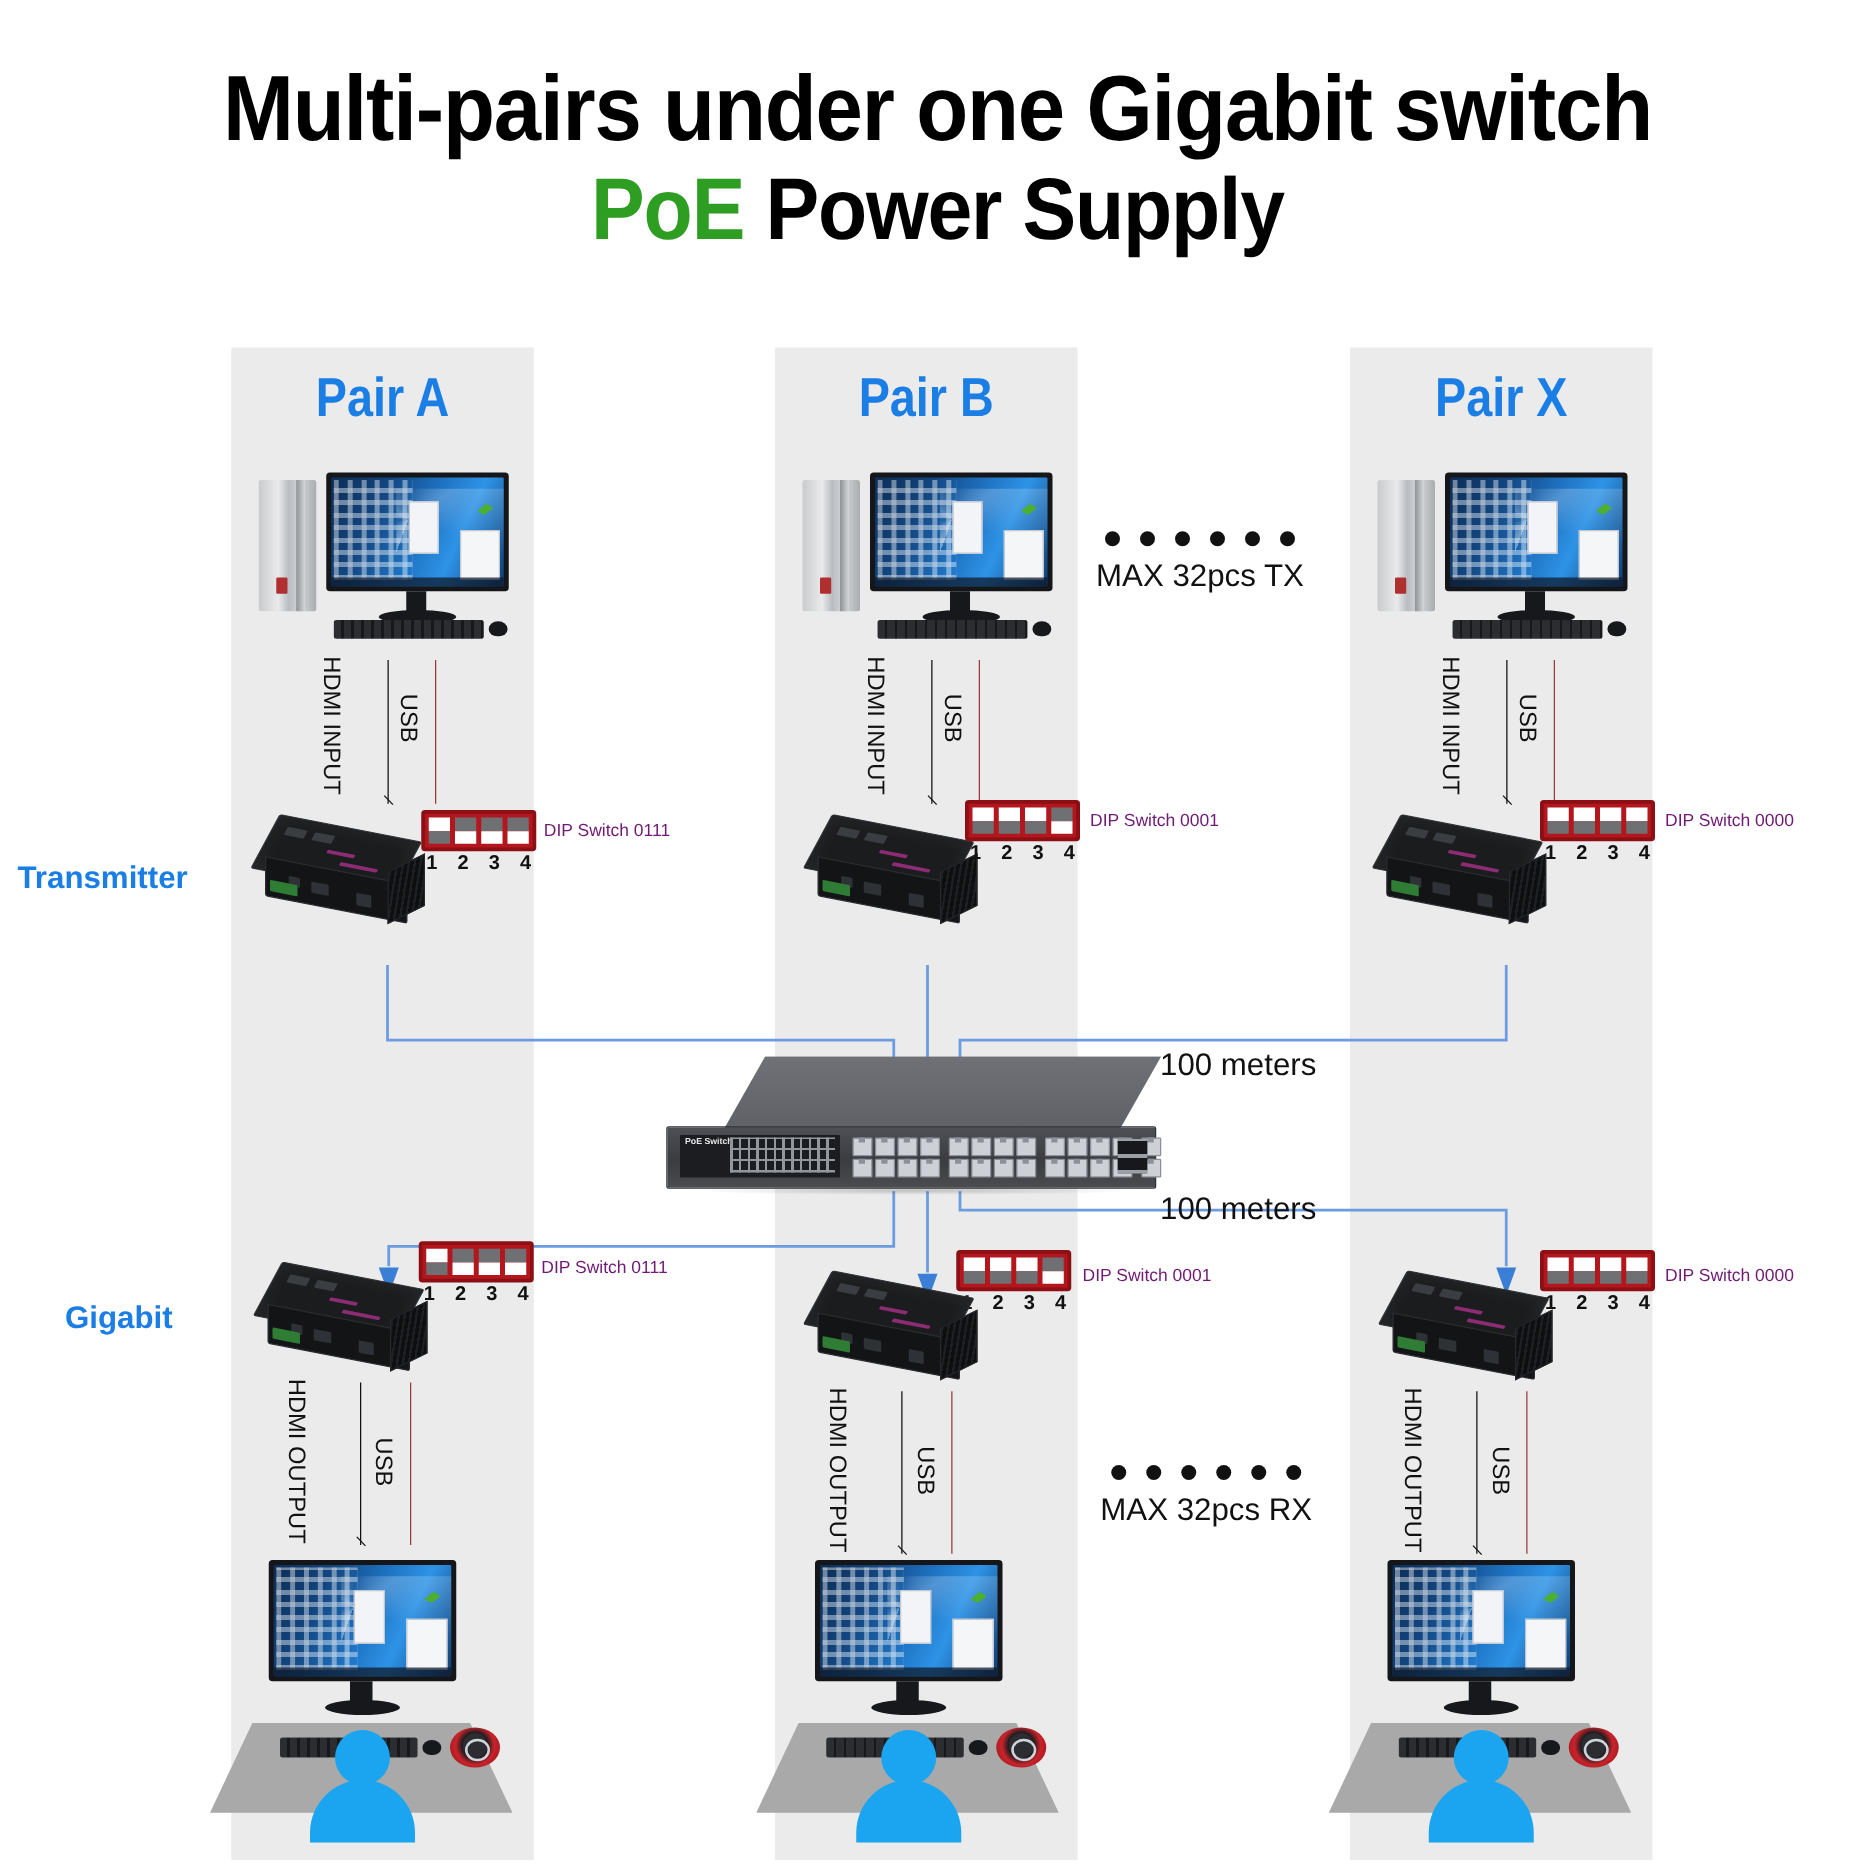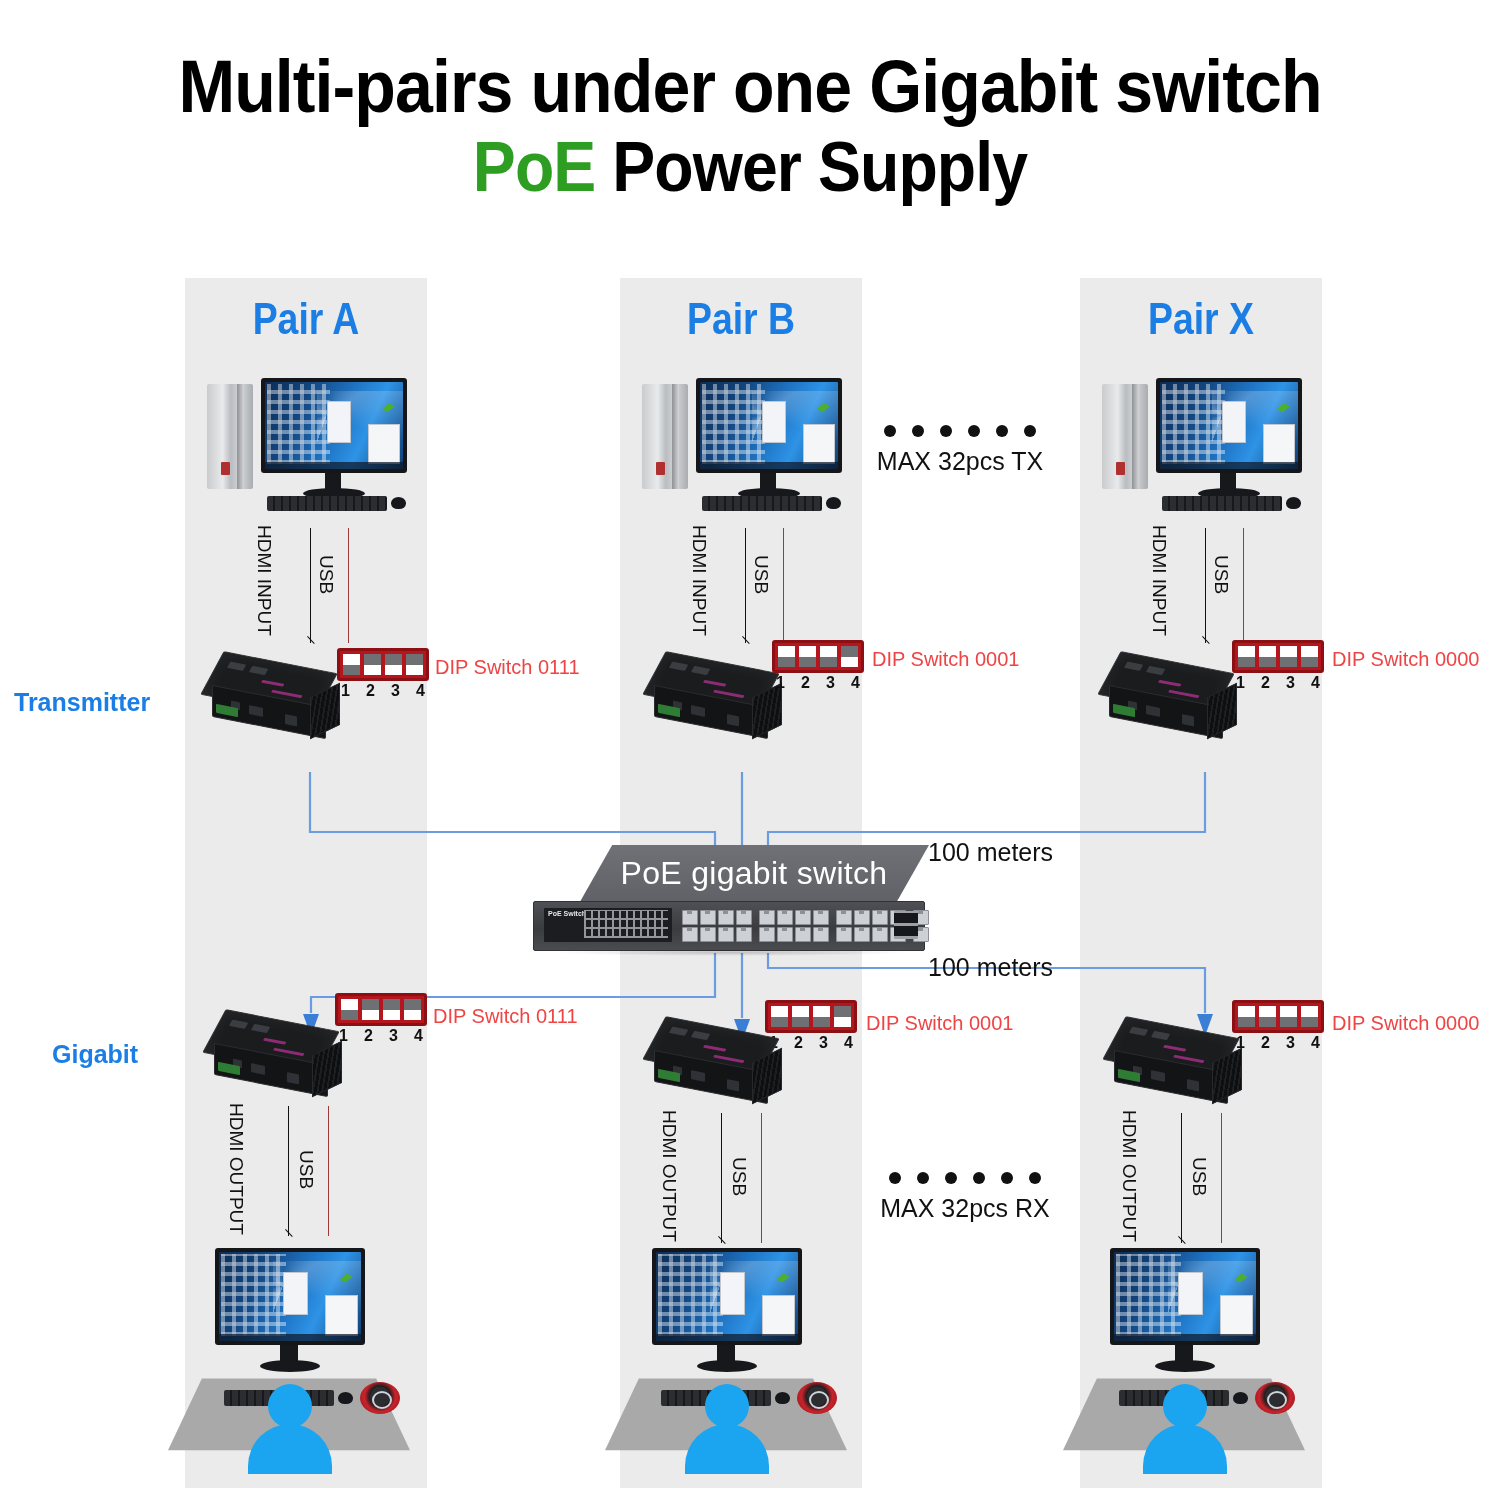--- a/index.html
+++ b/index.html
@@ -92,21 +92,21 @@
   .dip{position:absolute;width:100px;}
   .dip .body{width:92px;height:33px;background:#b3161d;border:3px solid #8c0f14;
     border-radius:3px;display:flex;align-items:stretch;justify-content:space-between;
     padding:3px;box-sizing:border-box;}
   .dip .sw{width:17px;height:100%;display:flex;flex-direction:column;}
   .dip .sw .half{width:100%;height:50%;}
   .dip .sw .white{background:#fff;}
   .dip .sw .grey{background:#6e7074;}
   .dip .nums{display:flex;justify-content:space-between;width:92px;padding:0 4px;
     box-sizing:border-box;font-size:16px;font-weight:bold;color:#111;margin-top:1px;}
-  .dip-text{position:absolute;font-size:20px;color:#ef4444;white-space:nowrap;}
+  .dip-text{position:absolute;font-size:14px;color:#701a75;white-space:nowrap;}
 
   
   .sig{position:absolute;font-size:19px;color:#111;white-space:nowrap;
        transform-origin:left top;transform:rotate(90deg);}
   .hdmi-line{position:absolute;width:1px;background:#111;}
   .hdmi-line:after{content:"";position:absolute;left:-6px;bottom:-1px;width:10px;height:1px;
     background:#111;transform:rotate(46deg);transform-origin:right bottom;}
   .usb-line{position:absolute;width:1px;background:#9b3a3a;}
 
   
@@ -427,21 +427,20 @@
   </g>
   <g fill="#3a7fd5">
     <polygon points="311,1036 303,1014 319,1014"></polygon>
     <polygon points="742,1041 734,1019 750,1019"></polygon>
     <polygon points="1205,1036 1197,1014 1213,1014"></polygon>
   </g>
 </svg>
 
 <div id="poe-switch">
   <div class="top-face"></div>
-  <div class="sw-title">PoE gigabit switch</div>
   <div class="front-face">
     <div class="panel-left">
       <span class="brand">PoE Switch</span>
       <span class="leds"></span>
     </div>
     <div class="ports">
       <div class="pgrp">
           <div class="pcol">
             <span class="prt"></span>
             <span class="prt"></span>

